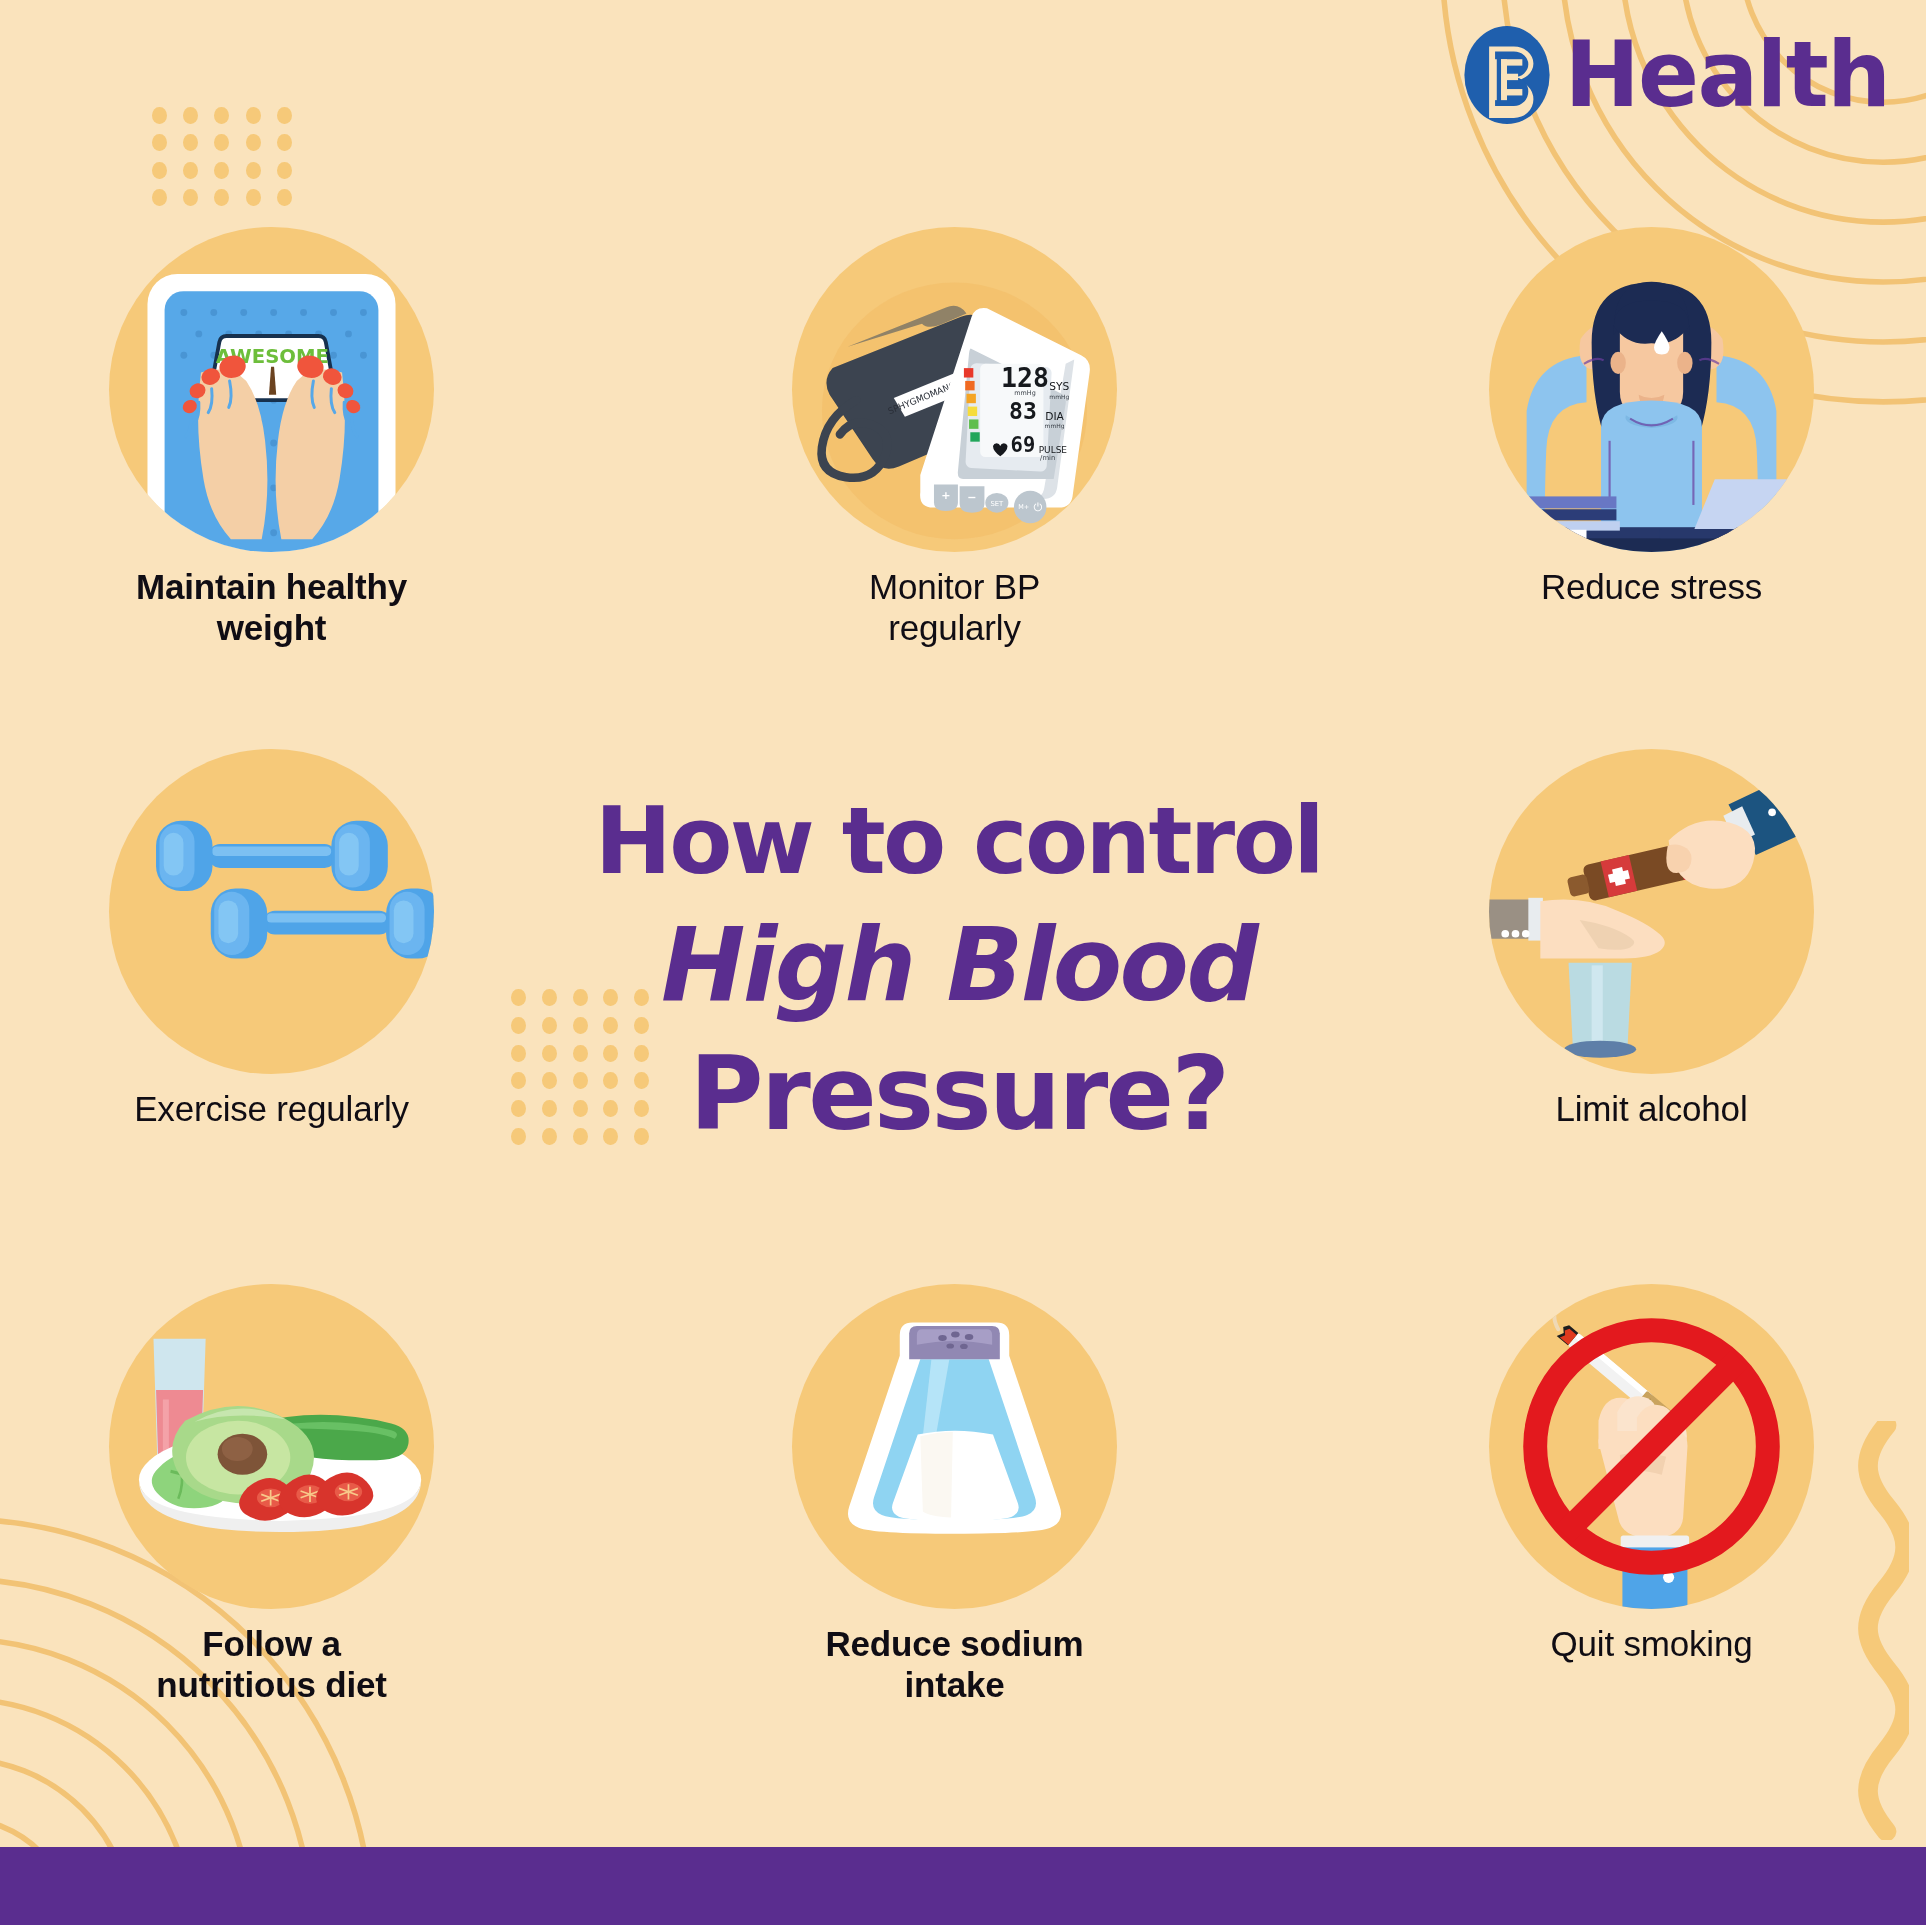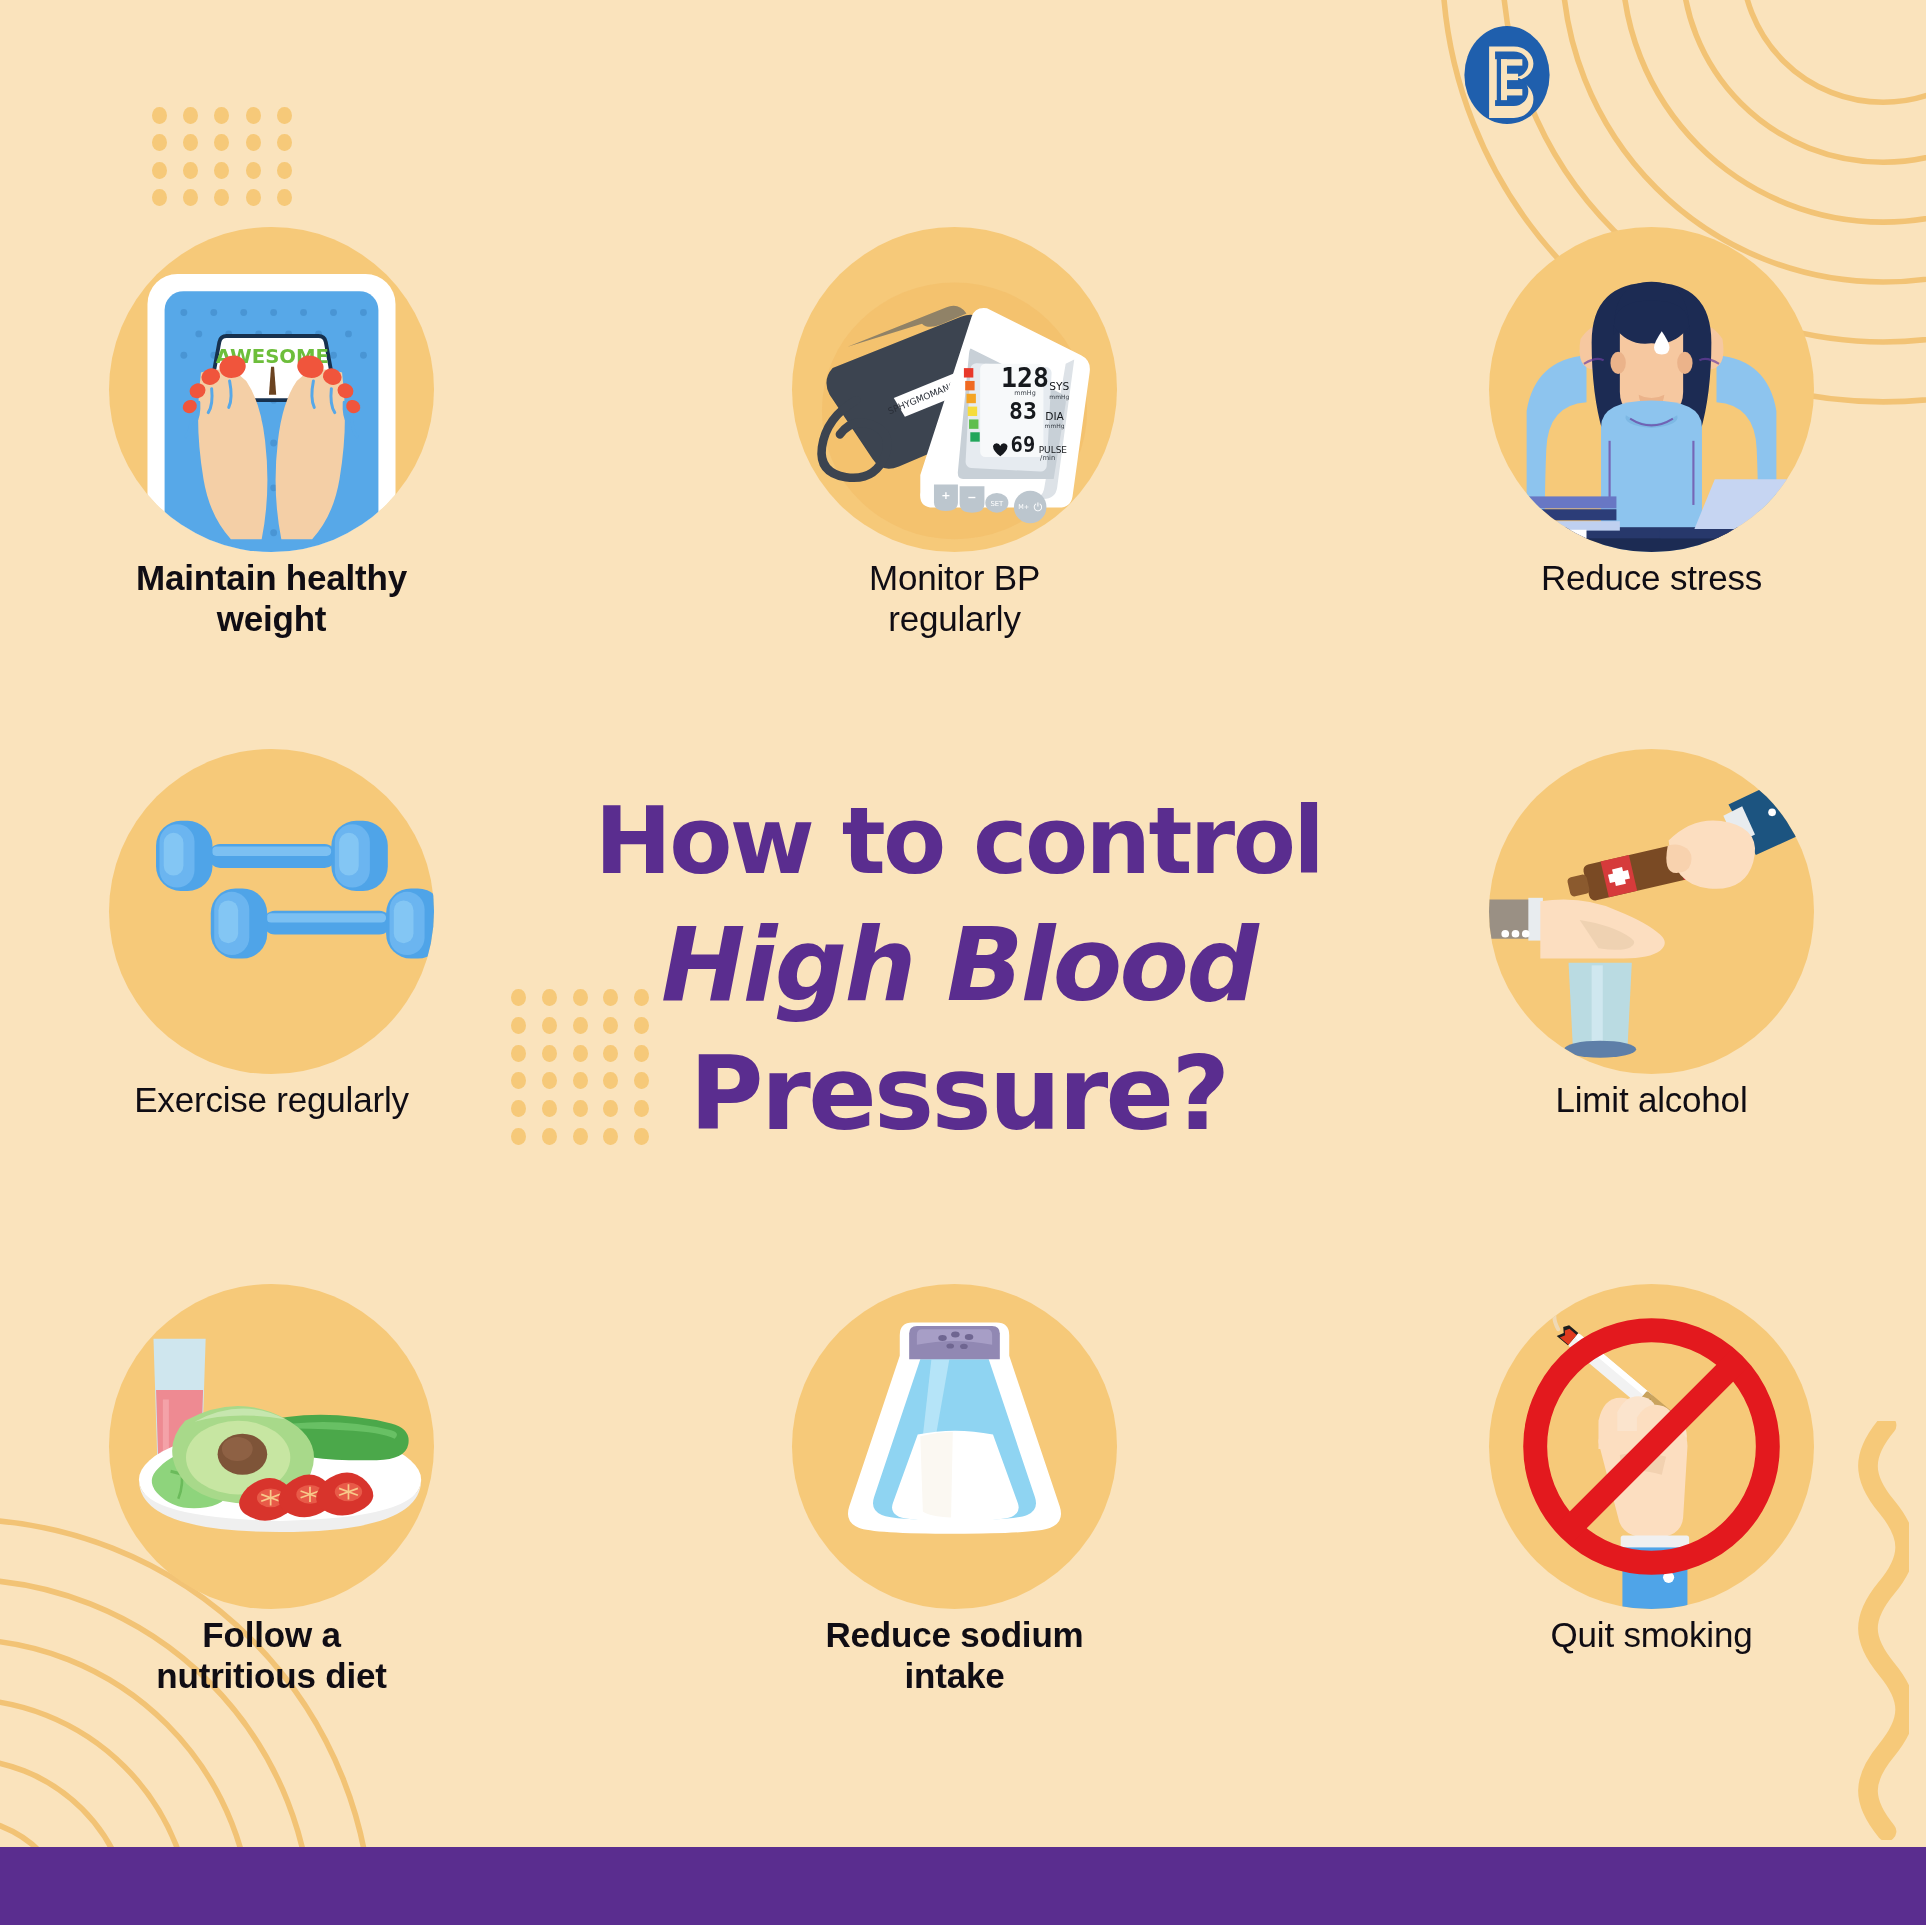--- a/index.html
+++ b/index.html
@@ -34,21 +34,21 @@
   }
 
   .cell { position:absolute; width:471px; text-align:center; }
   .iconwrap {
     width:325px; height:325px; margin:0 auto;
     border-radius:50%; background:#F6C979;
     position:relative; overflow:hidden;
   }
   .iconwrap svg { position:absolute; left:0; top:0; }
   .cell .label {
-    margin-top:5px; font-size:35px; line-height:1.18;
+    margin-top:14px; font-size:35px; line-height:1.18;
     color:#100D14; font-weight:600; letter-spacing:-0.2px;
     font-family:"Liberation Sans", sans-serif;
   }
   .cell.thin .label { font-weight:400; }
 
   
   #c-weight  { left:36px;   top:227px; }
   #c-bp      { left:719px; top:227px; }
   #c-stress  { left:1416px; top:227px; }
   #c-ex      { left:36px;   top:749px; }
@@ -168,20 +168,21 @@
     <svg class="logo-mark" viewBox="0 0 200 230">
       <ellipse cx="100" cy="115" rx="100" ry="115" fill="#1F5FAD"></ellipse>
       <path d="M58 48 h58 a46 40 0 0 1 0 80 a46 44 0 0 1 0 88 H58 Z" fill="#FAE3BC"></path>
       <path d="M72 60 h44 a34 30 0 0 1 0 60 a34 34 0 0 1 0 68 H72 Z" fill="#1F5FAD"></path>
       <rect x="62" y="78" width="14" height="96" fill="#FAE3BC"></rect>
       <rect x="86" y="78" width="50" height="15" fill="#FAE3BC"></rect>
       <rect x="86" y="112" width="40" height="15" fill="#FAE3BC"></rect>
       <rect x="86" y="148" width="50" height="15" fill="#FAE3BC"></rect>
       <rect x="86" y="78" width="14" height="96" fill="#FAE3BC"></rect>
     </svg>
+    <div class="logo-word">Health</div>
   </div>
 
   <div class="cell" id="c-weight">
     <div class="iconwrap">
       <svg width="325" height="325" viewBox="0 0 760 760">
         <rect x="90" y="110" width="580" height="700" rx="70" fill="#FFFFFF"></rect>
         <rect x="130" y="150" width="500" height="620" rx="44" fill="#57A8E8"></rect>
         <g fill="#3E86C4" opacity="0.55">
           <circle cx="175" cy="200" r="8"></circle>
             <circle cx="245" cy="200" r="8"></circle>

